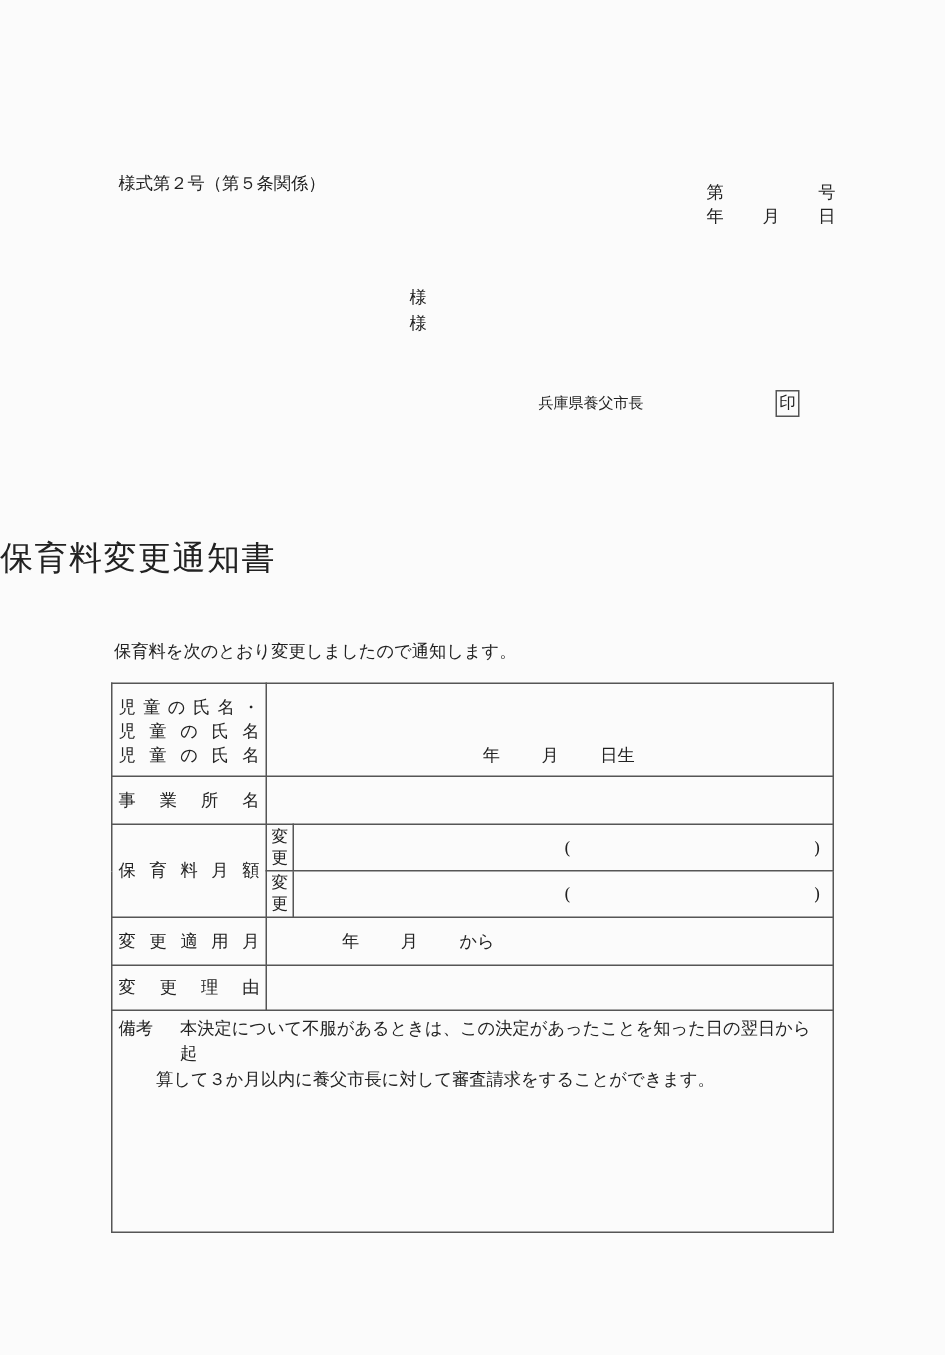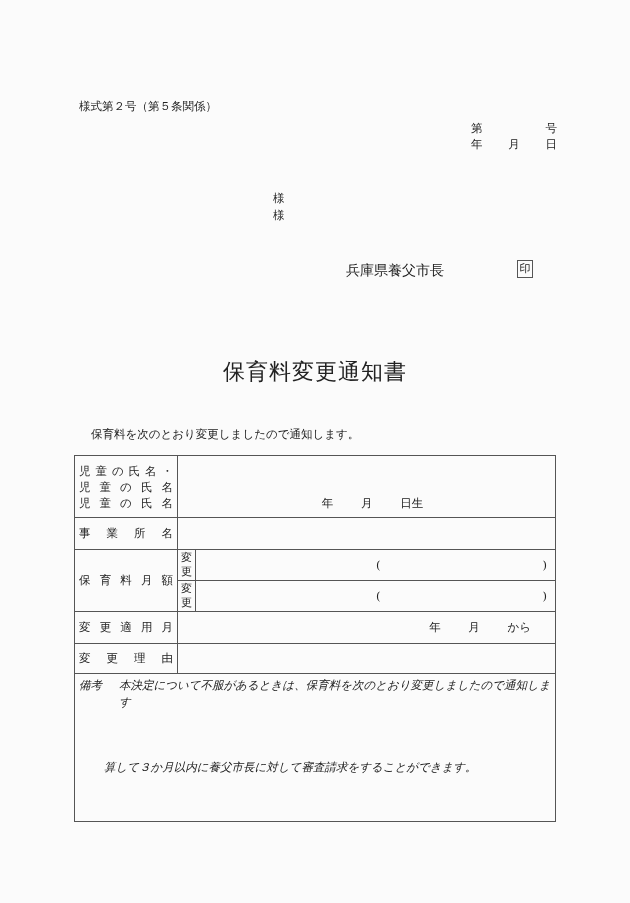--- a/index.html
+++ b/index.html
@@ -2,46 +2,46 @@
 <html><head>
 <meta charset="utf-8">
 <style>
   html, body { margin: 0; padding: 0; }
   body {
     width: 630px; height: 903px; background: #fbfbfb; position: relative;
     font-family: "DejaVu Serif", "Liberation Serif", serif; color: #222;
     overflow: hidden;
   }
   .abs { position: absolute; }
-  #form-id { left: 79px; top: 99px; font-size: 11.5px; }
+  #form-id { left: 79px; top: 115px; font-size: 11.5px; }
   #doc-no { left: 471px; top: 120px; width: 86px; font-size: 11.5px; line-height: 16px; }
   #doc-no .row { display: flex; justify-content: space-between; }
   #addressee { left: 273px; top: 190px; font-size: 11.5px; line-height: 17px; }
-  #issuer { left: 346px; top: 262px; font-size: 14px; }
+  #issuer { left: 359px; top: 262px; font-size: 10px; }
   #seal { left: 517px; top: 260px; width: 14px; height: 16px; border: 1px solid #555; font-size: 11px; line-height: 16px; text-align: center; }
-  #title { left: 0; width: 630px; top: 357px; text-align: center; font-size: 22px; letter-spacing: 1px; }
-  #intro { left: 91px; top: 427px; font-size: 11.5px; }
+  #title { left: 0; width: 630px; top: 357px; text-align: left; font-size: 22px; letter-spacing: 1px; }
+  #intro { left: 76px; top: 427px; font-size: 11.5px; }
 
   table#main {
     position: absolute; left: 74px; top: 455px; width: 482px;
     border-collapse: collapse; font-size: 11.5px;
   }
   #main td { border: 1px solid #555; padding: 0; vertical-align: middle; }
   .lbl { width: 94px; padding: 0 4px !important; margin-top: 28px; }
   .lbl3 { line-height: 16px; text-align: justify; text-align-last: justify; }
   .spread { display: flex; justify-content: space-between; }
   .sub { width: 17px; text-align: center; line-height: 14px; font-size: 11px; }
   .paren { display: flex; justify-content: space-between; padding: 0 8px 0 180px !important; }
   .birth { text-align: center; vertical-align: bottom !important; padding: 0 12px 6px 0 !important; }
   .birth span { margin-left: 24px; }
-  .from { padding-left: 50px !important; text-align: right; }
+  .from { padding-left: 50px !important; }
   .from span { margin-right: 24px; }
-  .notes { vertical-align: top !important; padding: 3px 4px !important; line-height: 17px; font-style: italic; }
+  .notes { vertical-align: top !important; padding: 3px 4px !important; line-height: 17px; }
   .notes .first { display: flex; }
-  .notes .indent { padding-left: 25px; margin-top: 48px; }
+  .notes .indent { padding-left: 25px; }
 </style>
 </head>
 <body>
 
 <div class="abs" id="form-id">様式第２号（第５条関係）</div>
 
 <div class="abs" id="doc-no">
   <div class="row">
     <span>第</span>
     <span>号</span>
@@ -146,19 +146,19 @@
         <span>理</span>
         <span>由</span>
       </div>
     </td>
     <td colspan="2"></td>
   </tr>
   <tr style="height:148px">
     <td colspan="3" class="notes">
       <div class="first">
         <span style="width:41px;display:inline-block">備考</span>
-        <span>本決定について不服があるときは、保育料を次のとおり変更しましたので通知します</span>
+        <span>本決定について不服があるときは、この決定があったことを知った日の翌日から起</span>
       </div>
       <div class="indent">算して３か月以内に養父市長に対して審査請求をすることができます。</div>
     </td>
   </tr>
 </tbody>
   </table>
 
 </body></html>

